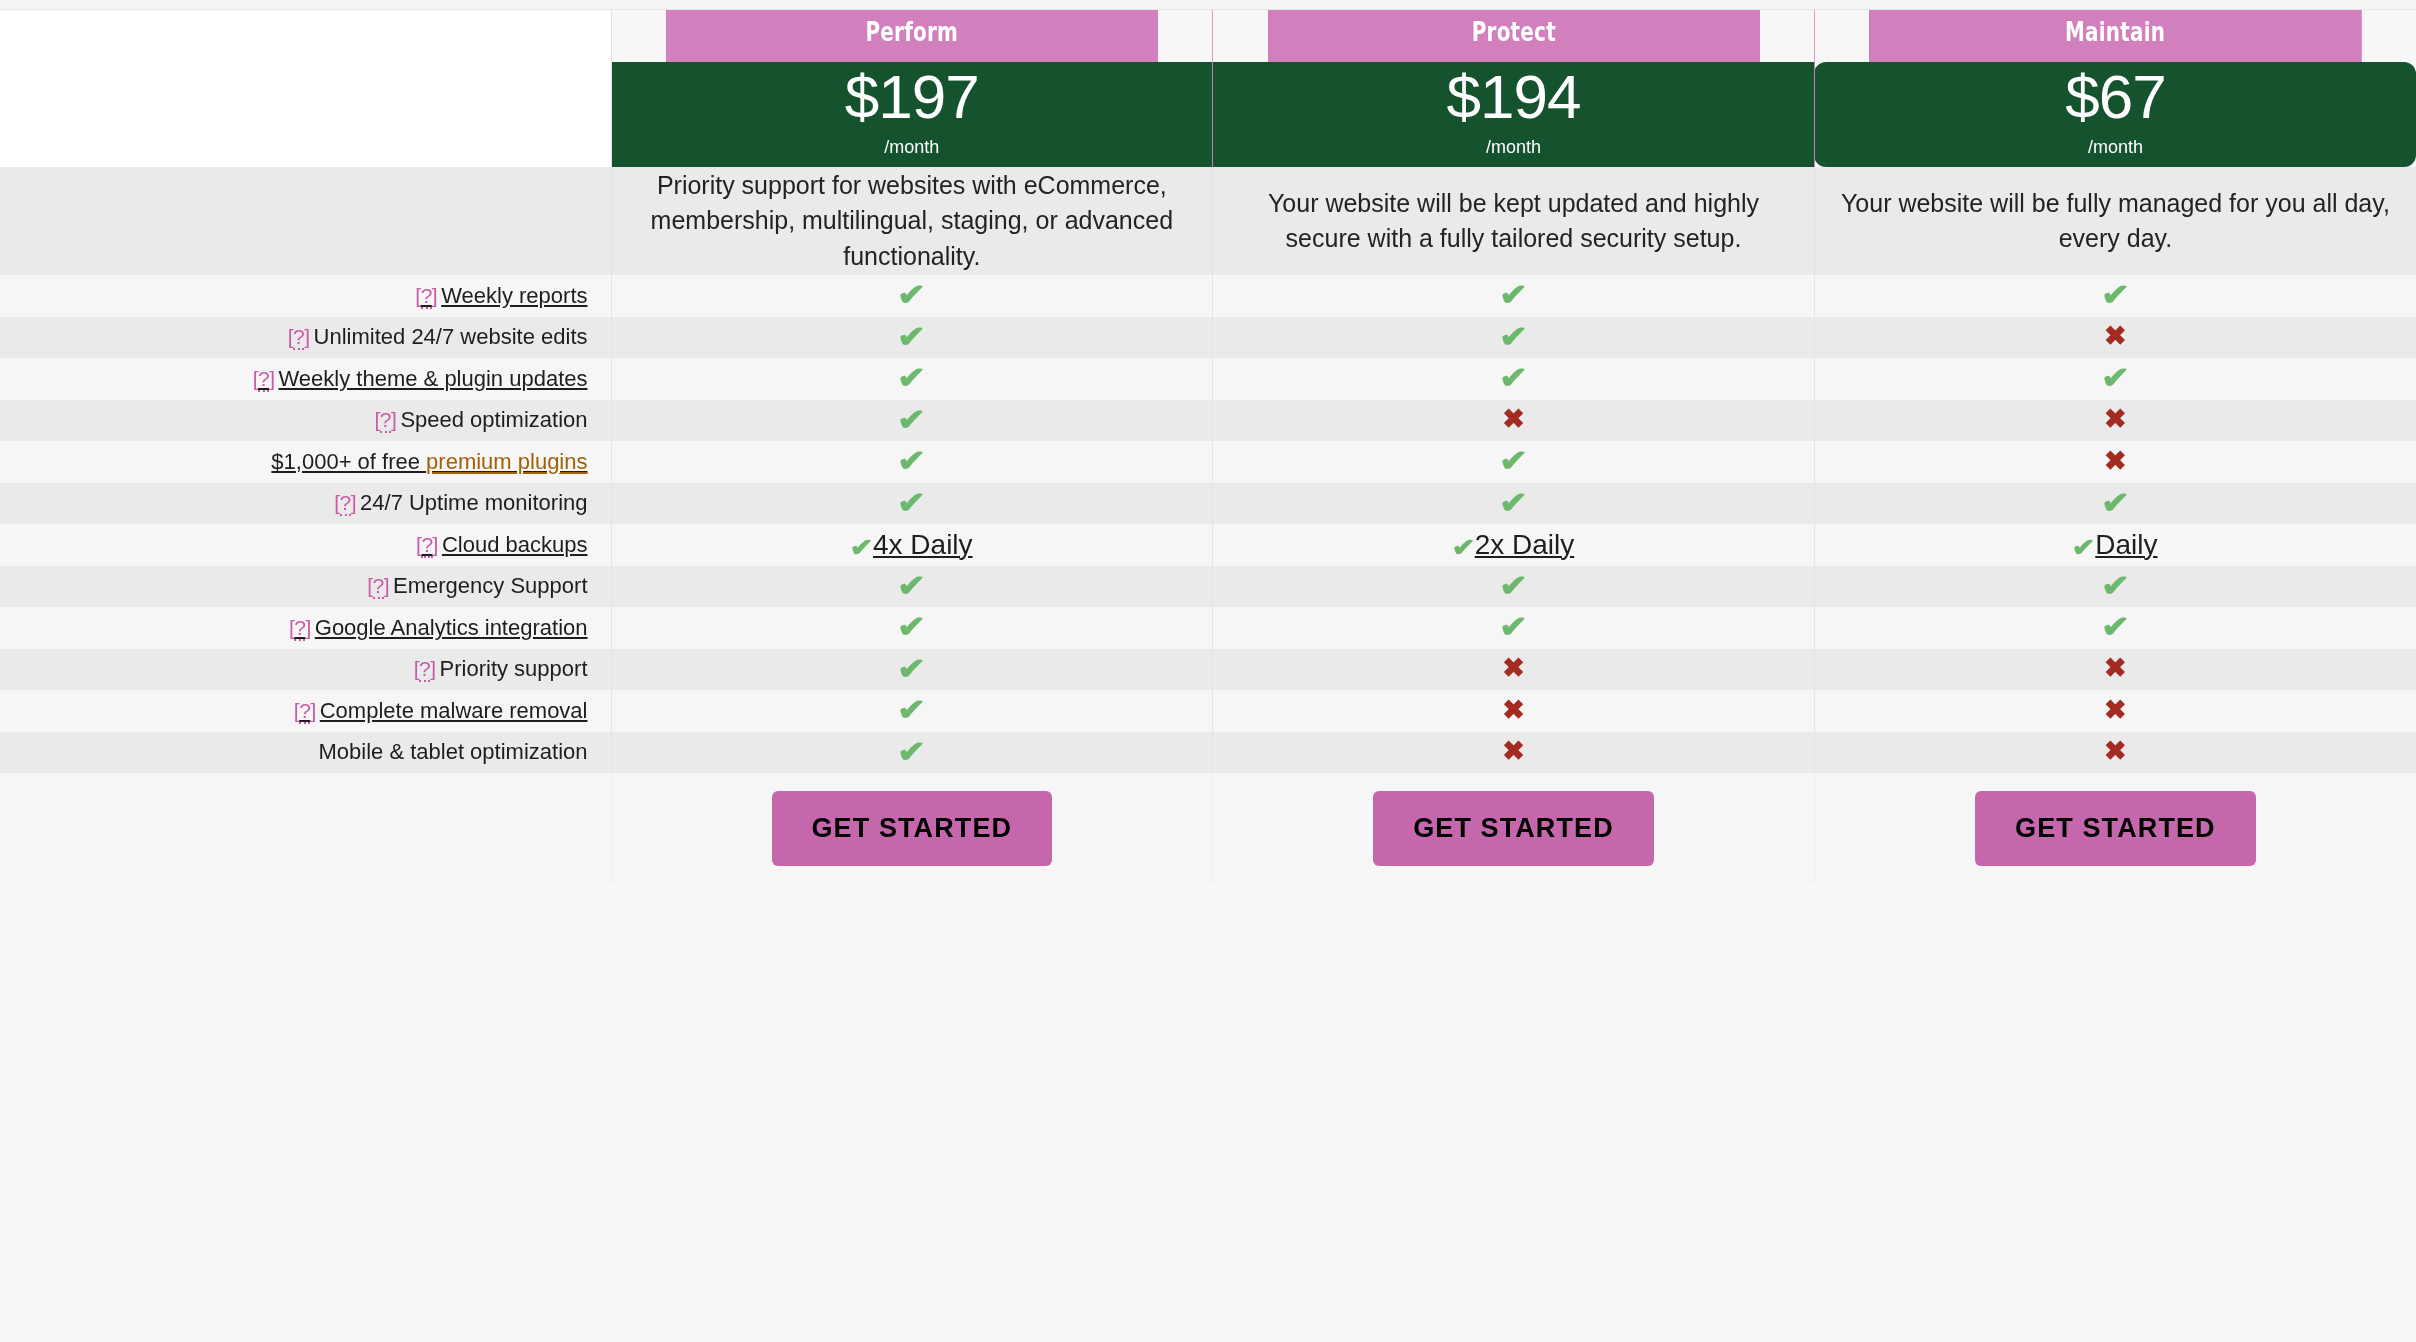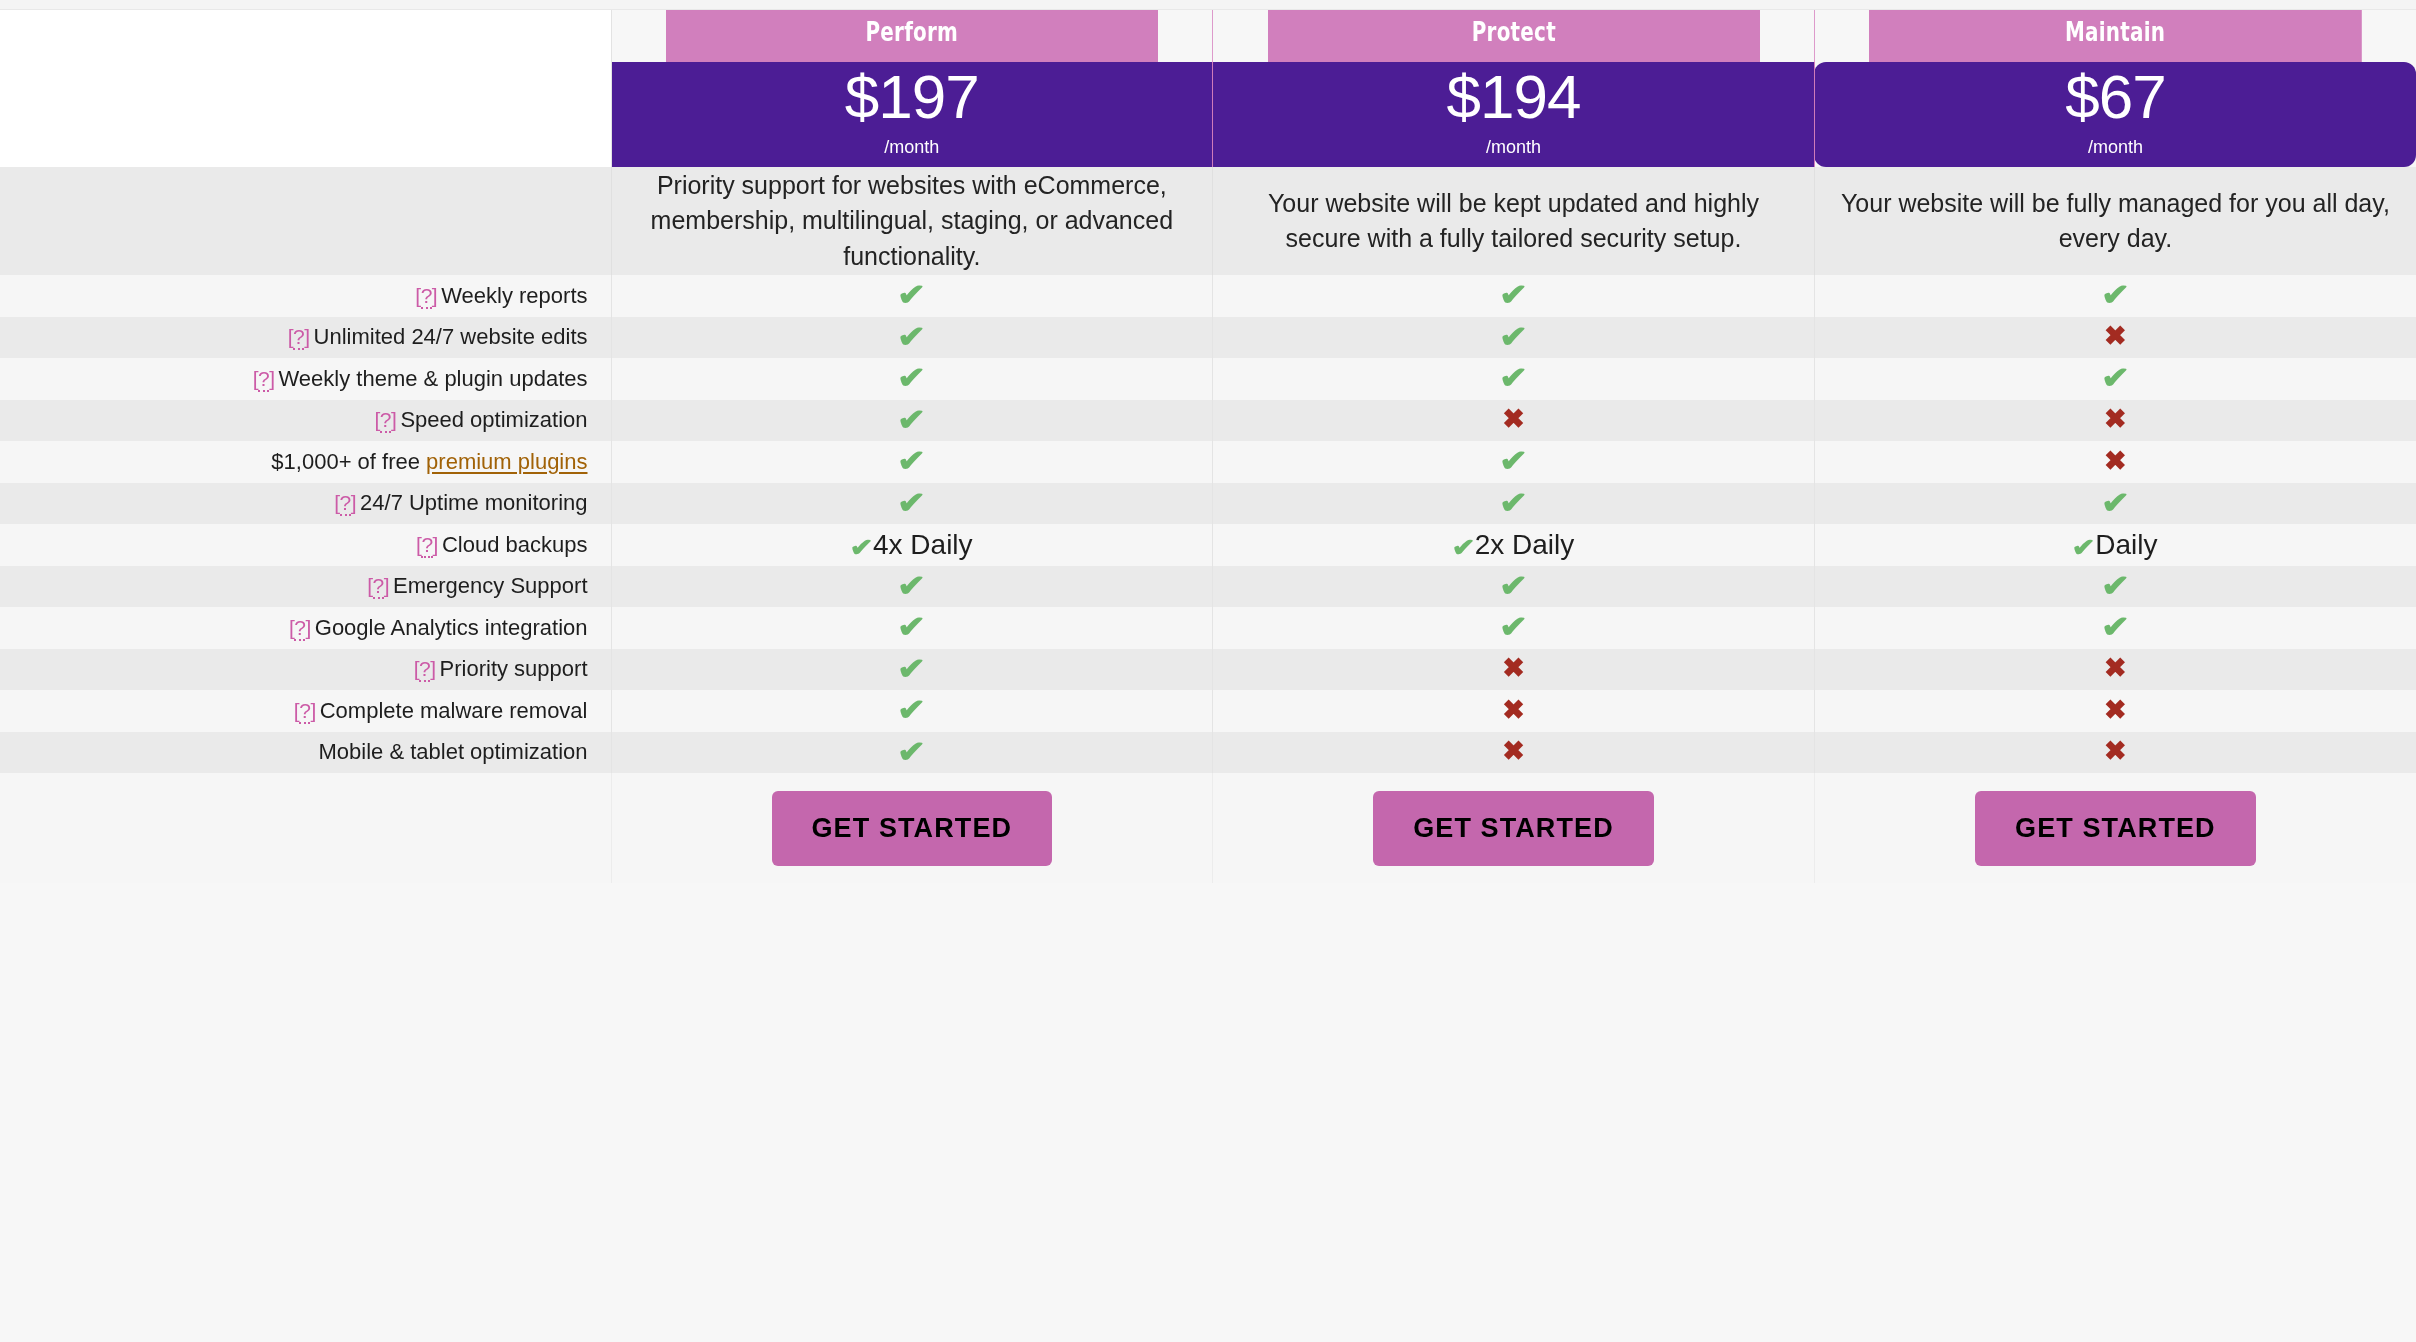--- a/index.html
+++ b/index.html
@@ -49,21 +49,21 @@
     border-right: 1px solid #dd9acb;
   }
   tr.plan-name-row td.plan-name:last-child { border-right: none; }
 
   
   tr.price-row td.empty-cell {
     background: #ffffff;
     border-right: 1px solid #e3e3e3;
   }
   tr.price-row td.price-cell {
-    background: #4c1d95;
+    background: #14532d;
     color: #ffffff;
     text-align: center;
     vertical-align: middle;
     height: 105px;
     padding-bottom: 8px;
     border-right: 1px solid #cf7bba;
   }
   tr.price-row td.price-cell:last-child { border-right: none; border-radius: 12px; }
 
   .price-amount {
@@ -99,21 +99,21 @@
   }
 
   
   tr.feature-row td {
     height: 41.5px;
     vertical-align: middle;
     border-right: 1px solid #e4e4e4;
   }
   tr.feature-row td:last-child { border-right: none; }
 
-  tr.feature-row.odd  td { background: #f6f6f6; }
+  tr.feature-row.odd  td { background: #f6f6f6; text-decoration: underline; }
   tr.feature-row.even td { background: #eaeaea; }
 
   td.feature-label {
     text-align: right;
     padding-right: 23px;
     font-size: 22px;
     color: #1e1e1e;
     white-space: nowrap;
   }
 

